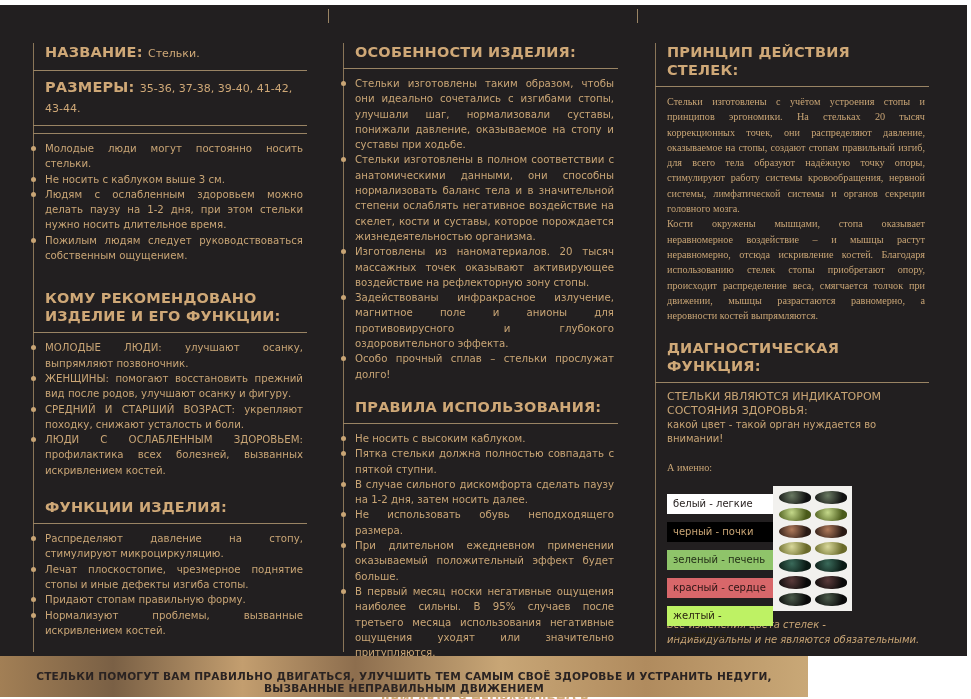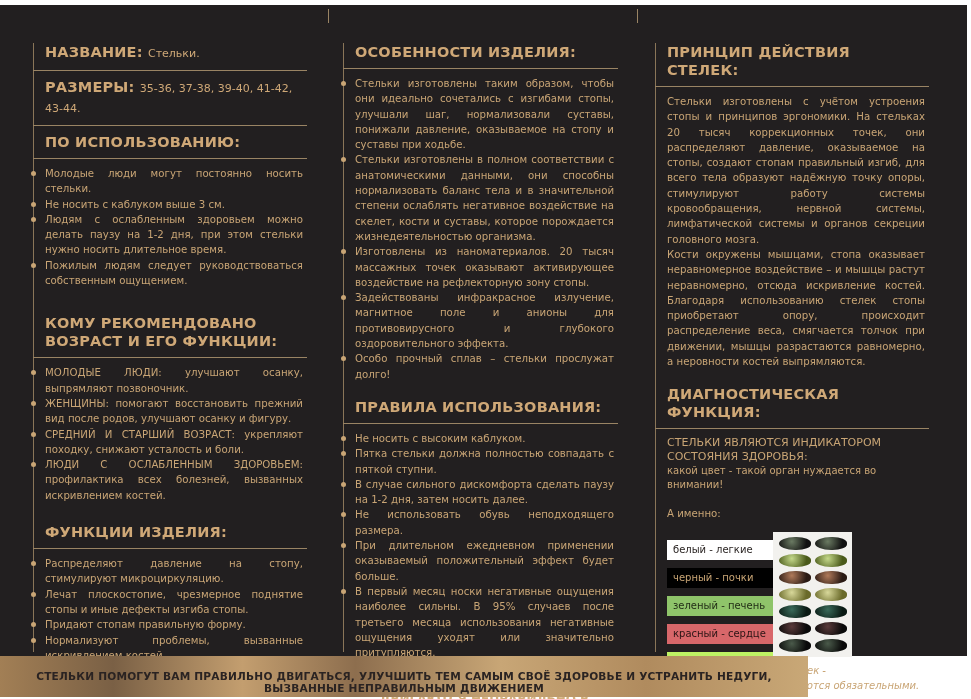--- a/index.html
+++ b/index.html
@@ -5,21 +5,21 @@
   html,body{margin:0;padding:0;}
   body{width:971px;height:699px;background:#fff;position:relative;overflow:hidden;font-family:"DejaVu Sans",sans-serif;}
   .page{position:absolute;left:0;top:5px;width:967px;height:651px;background:#221f20;}
   .fold{position:absolute;top:4px;width:1px;height:14px;background:#9a8464;}
   .col{position:absolute;top:38px;bottom:4px;}
   .vline{position:absolute;left:0;top:0;bottom:0;width:1px;background:#8a7558;}
   .col-inner{position:absolute;left:12px;right:12px;top:0;}
   .h{color:#cfa877;font-weight:bold;font-size:14.5px;letter-spacing:0.2px;line-height:18px;}
   .h .sm{font-weight:normal;font-size:11px;letter-spacing:0;}
   .sep{height:1px;background:#9a8464;margin:7px -4px 7px -12px;}
-  .txt{color:#c9a575;font-size:10.2px;line-height:15.3px;text-align:justify;}
+  .txt{color:#c9a575;font-size:10.2px;line-height:15.3px;text-align:justify;font-family:Liberation Serif, serif;}
   ul.bl{list-style:none;margin:0;padding:0;}
   ul.bl li{position:relative;color:#c9a575;font-size:10.2px;line-height:15.3px;text-align:justify;}
   ul.bl li::before{content:"";position:absolute;left:-14px;top:5px;width:5px;height:5px;border-radius:50%;background:#c9a575;}
   .banner{position:absolute;left:0;top:656px;width:808px;height:41px;
     background:linear-gradient(90deg,#a27f55 0%,#7a6045 14%,#c39e6f 30%,#8d6e4e 44%,#c8a676 62%,#b08b5e 80%,#c9a877 100%);}
   .banner span{position:absolute;left:0;right:0;top:14px;text-align:center;color:#2a2322;font-weight:bold;font-size:10.6px;letter-spacing:0.2px;}
   .callout{text-align:center;color:#d3ae7a;font-weight:bold;margin-top:14px;}
   .callout .big{font-size:14px;line-height:18px;}
   .callout .l2{font-size:12px;line-height:14px;}
   .arrow{width:0;height:0;margin:10px auto 0;border-left:48px solid transparent;border-right:48px solid transparent;border-top:26px solid #c4a16f;}
@@ -38,32 +38,31 @@
   <div class="fold" style="left:637px"></div>
 
   <div class="col" style="left:33px;width:282px">
     <div class="vline"></div>
     <div class="col-inner">
       <div class="h"><span>НАЗВАНИЕ:</span> <span class="sm">Стельки.</span></div>
       <div class="sep"></div>
       <div class="h"><span>РАЗМЕРЫ:</span> <span class="sm">35-36, 37-38, 39-40, 41-42, 43-44.</span></div>
       <div class="sep"></div>
       <div class="h">
-        <div>ПО ИСПОЛЬЗОВАНИЮ:</div>
       </div>
       <div class="sep"></div>
       <ul class="bl">
         <li>Молодые люди могут постоянно носить стельки.</li>
         <li>Не носить с каблуком выше 3 см.</li>
         <li>Людям с ослабленным здоровьем можно делать паузу на 1-2 дня, при этом стельки нужно носить длительное время.</li>
         <li>Пожилым людям следует руководствоваться собственным ощущением.</li>
       </ul>
       <div class="h" style="margin-top:26px">
         <div>КОМУ РЕКОМЕНДОВАНО</div>
-        <div>ВОЗРАСТ И ЕГО ФУНКЦИИ:</div>
+        <div>ИЗДЕЛИЕ И ЕГО ФУНКЦИИ:</div>
       </div>
       <div class="sep"></div>
       <ul class="bl">
         <li>МОЛОДЫЕ ЛЮДИ: улучшают осанку, выпрямляют позвоночник.</li>
         <li>ЖЕНЩИНЫ: помогают восстановить прежний вид после родов, улучшают осанку и фигуру.</li>
         <li>СРЕДНИЙ И СТАРШИЙ ВОЗРАСТ: укрепляют походку, снижают усталость и боли.</li>
         <li>ЛЮДИ С ОСЛАБЛЕННЫМ ЗДОРОВЬЕМ: профилактика всех болезней, вызванных искривлением костей.</li>
       </ul>
       <div class="h" style="margin-top:20px">ФУНКЦИИ ИЗДЕЛИЯ:</div>
       <div class="sep"></div>

